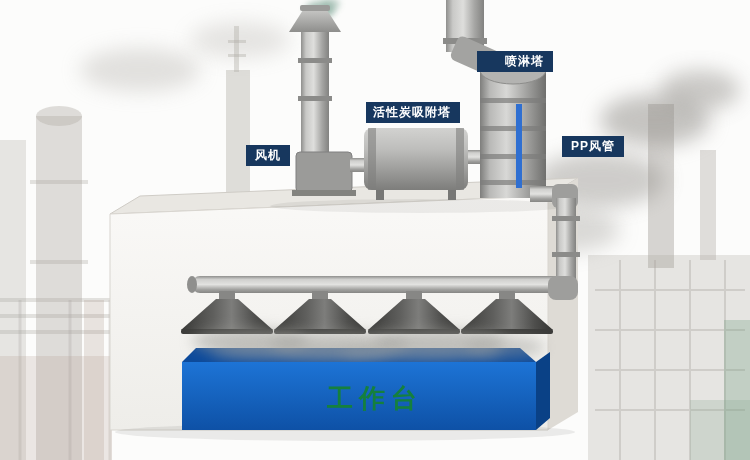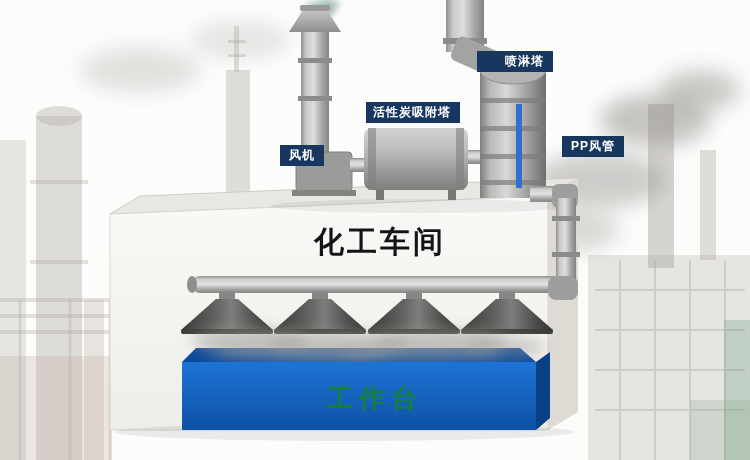--- a/index.html
+++ b/index.html
@@ -195,29 +195,28 @@
     <g>
       <rect x="530" y="186" width="36" height="16" fill="url(#gPipeH)"></rect>
       <rect x="552" y="184" width="26" height="24" rx="6" fill="#9e9e9c"></rect>
       <rect x="556" y="198" width="20" height="92" fill="url(#gPipeV)"></rect>
       <rect x="552" y="216" width="28" height="5" fill="#8b8b89"></rect>
       <rect x="552" y="252" width="28" height="5" fill="#8b8b89"></rect>
       <rect x="548" y="276" width="30" height="24" rx="8" fill="#9e9e9c"></rect>
     </g>
   </svg>
 
-  <div class="tag" style="left:280px;top:145px;">
+  <div class="tag" style="left:246px;top:145px;">
     <span>风机</span>
   </div>
   <div class="tag" style="left:366px;top:102px;padding-left:7px;">
     <span>活性炭吸附塔</span>
   </div>
   <div class="tag" style="left:477px;top:51px;padding-left:28px;">
     <span>喷淋塔</span>
   </div>
   <div class="tag" style="left:562px;top:136px;">
     <span>PP风管</span>
   </div>
 
-  <div class="building-title">化工车间</div>
   <div class="bench-label">工作台</div>
 
 </div>
 
 </body></html>

